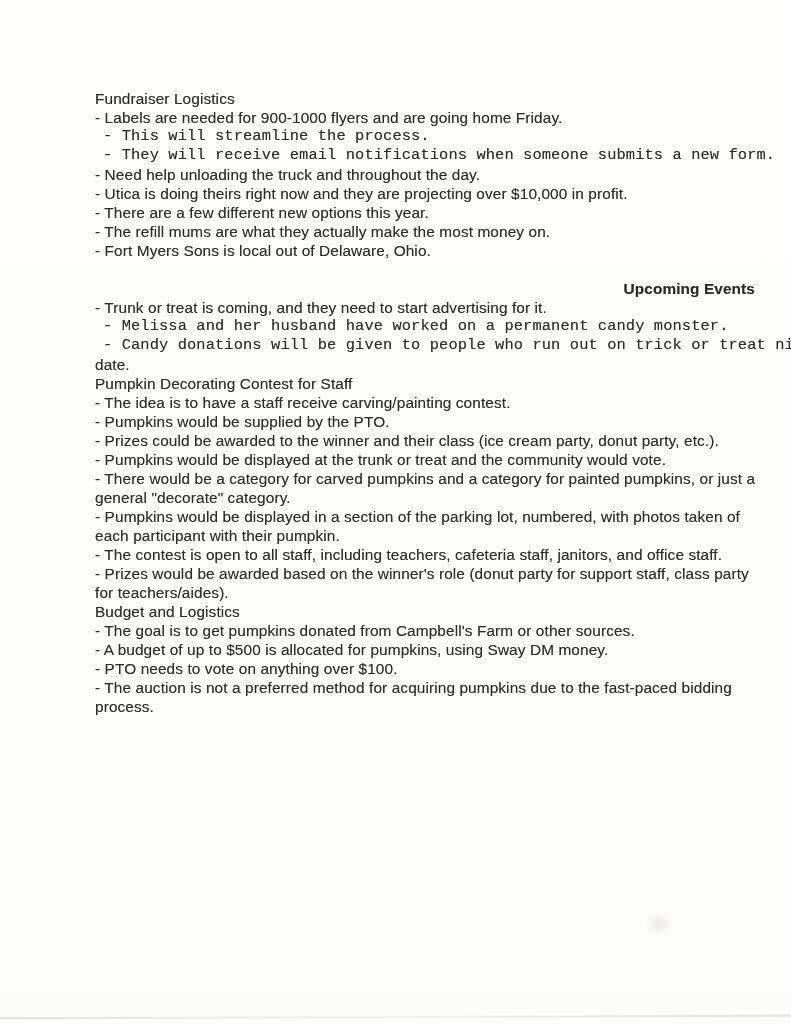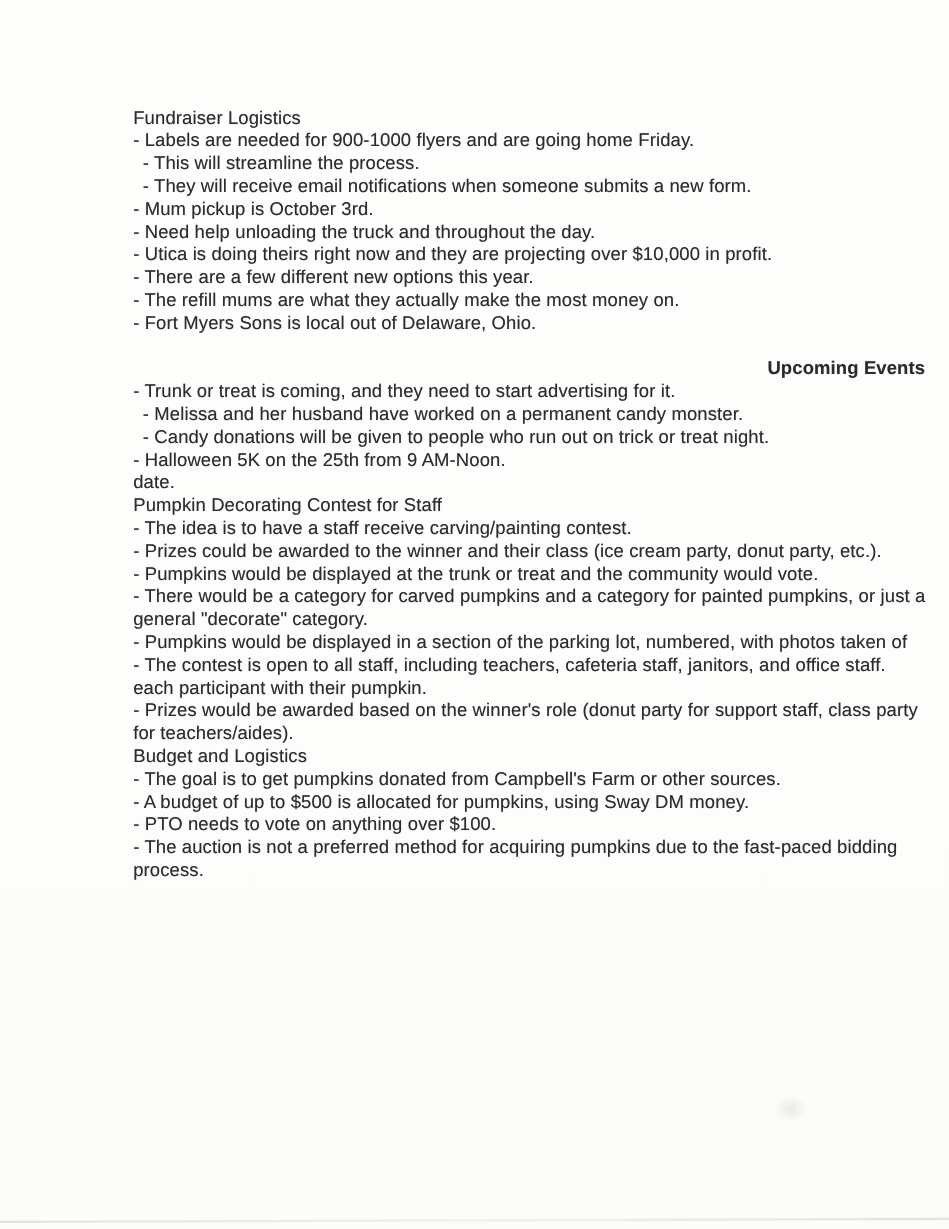--- a/index.html
+++ b/index.html
@@ -14,34 +14,34 @@
     background: #fdfdfc;
     font-family: "Liberation Sans", sans-serif;
   }
   .page {
     position: absolute;
     inset: 0;
     background: linear-gradient(180deg, #fefefd 0%, #fdfdfc 60%, #fcfcfa 100%);
   }
   .textblock {
     position: absolute;
-    left: 111px;
+    left: 95px;
     top: 89px;
     width: 660px;
   }
   .line {
     height: 19px;
     line-height: 19px;
     font-size: 15.4px;
     color: #2c2c2c;
     white-space: nowrap;
     text-shadow: 0 0 0.6px rgba(44,44,44,0.45);
     letter-spacing: 0.1px;
   }
-  .line.subbullet { padding-left: 8px; }
+  .line.subbullet { padding-left: 8px; font-family: Liberation Mono, monospace; }
   .line.bold { font-weight: bold; text-align: right; }
   .line.blank { height: 19px; }
   .smudge {
     position: absolute;
     left: 646px;
     top: 913px;
     width: 26px;
     height: 22px;
     border-radius: 50%;
     background: radial-gradient(ellipse at center, rgba(190,186,178,0.28) 0%, rgba(210,206,198,0.12) 55%, rgba(255,255,255,0) 75%);
@@ -58,42 +58,41 @@
 </style>
 </head>
 <body>
 
 <div class="page">
   <div class="textblock" id="textblock">
       <div class="line heading">Fundraiser Logistics</div>
       <div class="line bullet">- Labels are needed for 900-1000 flyers and are going home Friday.</div>
       <div class="line subbullet">- This will streamline the process.</div>
       <div class="line subbullet">- They will receive email notifications when someone submits a new form.</div>
-      <div class="line bullet">- Mum pickup is October 3rd.</div>
       <div class="line bullet">- Need help unloading the truck and throughout the day.</div>
       <div class="line bullet">- Utica is doing theirs right now and they are projecting over $10,000 in profit.</div>
       <div class="line bullet">- There are a few different new options this year.</div>
       <div class="line bullet">- The refill mums are what they actually make the most money on.</div>
       <div class="line bullet">- Fort Myers Sons is local out of Delaware, Ohio.</div>
       <div class="line blank">&nbsp;</div>
       <div class="line heading bold">Upcoming Events</div>
       <div class="line bullet">- Trunk or treat is coming, and they need to start advertising for it.</div>
       <div class="line subbullet">- Melissa and her husband have worked on a permanent candy monster.</div>
       <div class="line subbullet">- Candy donations will be given to people who run out on trick or treat night.</div>
-      <div class="line bullet">- Halloween 5K on the 25th from 9 AM-Noon.</div>
       <div class="line continuation">date.</div>
       <div class="line heading">Pumpkin Decorating Contest for Staff</div>
       <div class="line bullet">- The idea is to have a staff receive carving/painting contest.</div>
+      <div class="line bullet">- Pumpkins would be supplied by the PTO.</div>
       <div class="line bullet">- Prizes could be awarded to the winner and their class (ice cream party, donut party, etc.).</div>
       <div class="line bullet">- Pumpkins would be displayed at the trunk or treat and the community would vote.</div>
       <div class="line bullet">- There would be a category for carved pumpkins and a category for painted pumpkins, or just a</div>
       <div class="line continuation">general "decorate" category.</div>
       <div class="line bullet">- Pumpkins would be displayed in a section of the parking lot, numbered, with photos taken of</div>
+      <div class="line continuation">each participant with their pumpkin.</div>
       <div class="line bullet">- The contest is open to all staff, including teachers, cafeteria staff, janitors, and office staff.</div>
-      <div class="line continuation">each participant with their pumpkin.</div>
       <div class="line bullet">- Prizes would be awarded based on the winner's role (donut party for support staff, class party</div>
       <div class="line continuation">for teachers/aides).</div>
       <div class="line heading">Budget and Logistics</div>
       <div class="line bullet">- The goal is to get pumpkins donated from Campbell's Farm or other sources.</div>
       <div class="line bullet">- A budget of up to $500 is allocated for pumpkins, using Sway DM money.</div>
       <div class="line bullet">- PTO needs to vote on anything over $100.</div>
       <div class="line bullet">- The auction is not a preferred method for acquiring pumpkins due to the fast-paced bidding</div>
       <div class="line continuation">process.</div>
     </div>
   <div class="smudge"></div>

